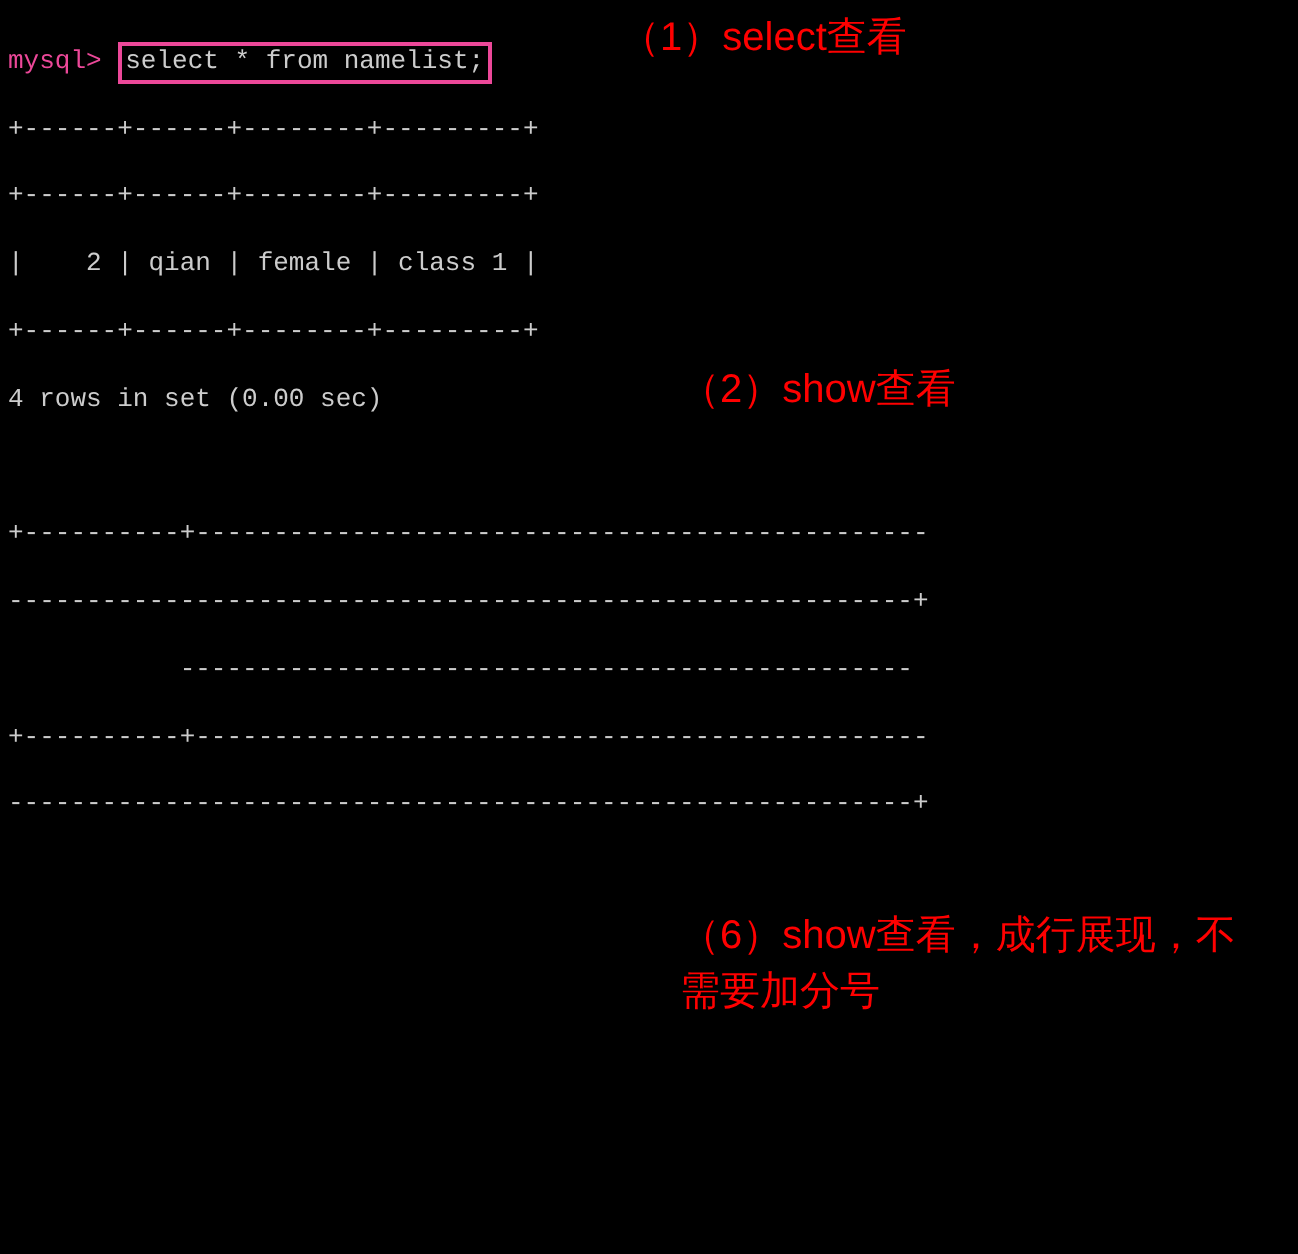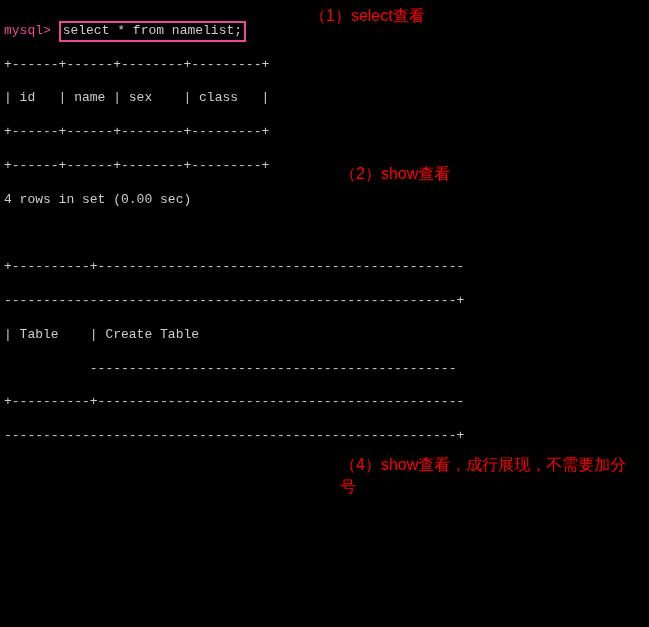--- a/index.html
+++ b/index.html
@@ -1,35 +1,34 @@
 <!DOCTYPE html>
 <html><head>
 <meta charset="utf-8">
 <style>
   html,body{margin:0;padding:0;background:#000;color:#ccc;font-family:"Courier New",monospace;font-size:13px;line-height:1.3;width:649px;height:627px;overflow:hidden}
   .terminal{padding:6px 4px;white-space:pre;position:relative}
   .line{display:block}
   .prompt{color:#ec4899}
   .cmd-box{border:2px solid #ec4899;display:inline-block;padding:0 2px;margin:-2px 0}
-  .annotation{position:absolute;color:#f00;font-family:Arial,"Microsoft YaHei",sans-serif;font-size:16px;white-space:normal}
+  .annotation{position:absolute;color:#f00;font-family:Arial,"Microsoft YaHei",sans-serif;font-size:20px;white-space:normal}
 </style>
 </head>
 <body>
 
 <div class="terminal">
 <span class="line"><span class="prompt">mysql&gt;</span> <span class="cmd-box">select * from namelist;</span></span>
 <span class="line">+------+------+--------+---------+</span>
-<span class="line">| id   | name | sex    | class   |</span>
 <span class="line">+------+------+--------+---------+</span>
+<span class="line">|    2 | qian | female | class 1 |</span>
 <span class="line">+------+------+--------+---------+</span>
 <span class="line">4 rows in set (0.00 sec)</span>
 <span class="line"> </span>
 <span class="line">+----------+-----------------------------------------------</span>
 <span class="line">----------------------------------------------------------+</span>
-<span class="line">| Table    | Create Table</span>
 <span class="line">           -----------------------------------------------</span>
 <span class="line">+----------+-----------------------------------------------</span>
 <span class="line">----------------------------------------------------------+</span>
 
 
 
 
 
 
 
@@ -40,16 +39,16 @@
 
 
 
 
 
 
 
 
 
 <div class="annotation" style="left:310px;top:6px">（1）select查看</div>
-<div class="annotation" style="left:340px;top:164px">（2）show查看</div>
-<div class="annotation" style="left:340px;top:454px;width:290px;line-height:1.4">（4）show查看，成行展现，不需要加分号</div>
+<div class="annotation" style="left:340px;top:182px">（2）show查看</div>
+<div class="annotation" style="left:340px;top:454px;width:290px;line-height:1.4">（6）show查看，成行展现，不需要加分号</div>
 
 </div>
 
 </body></html>

